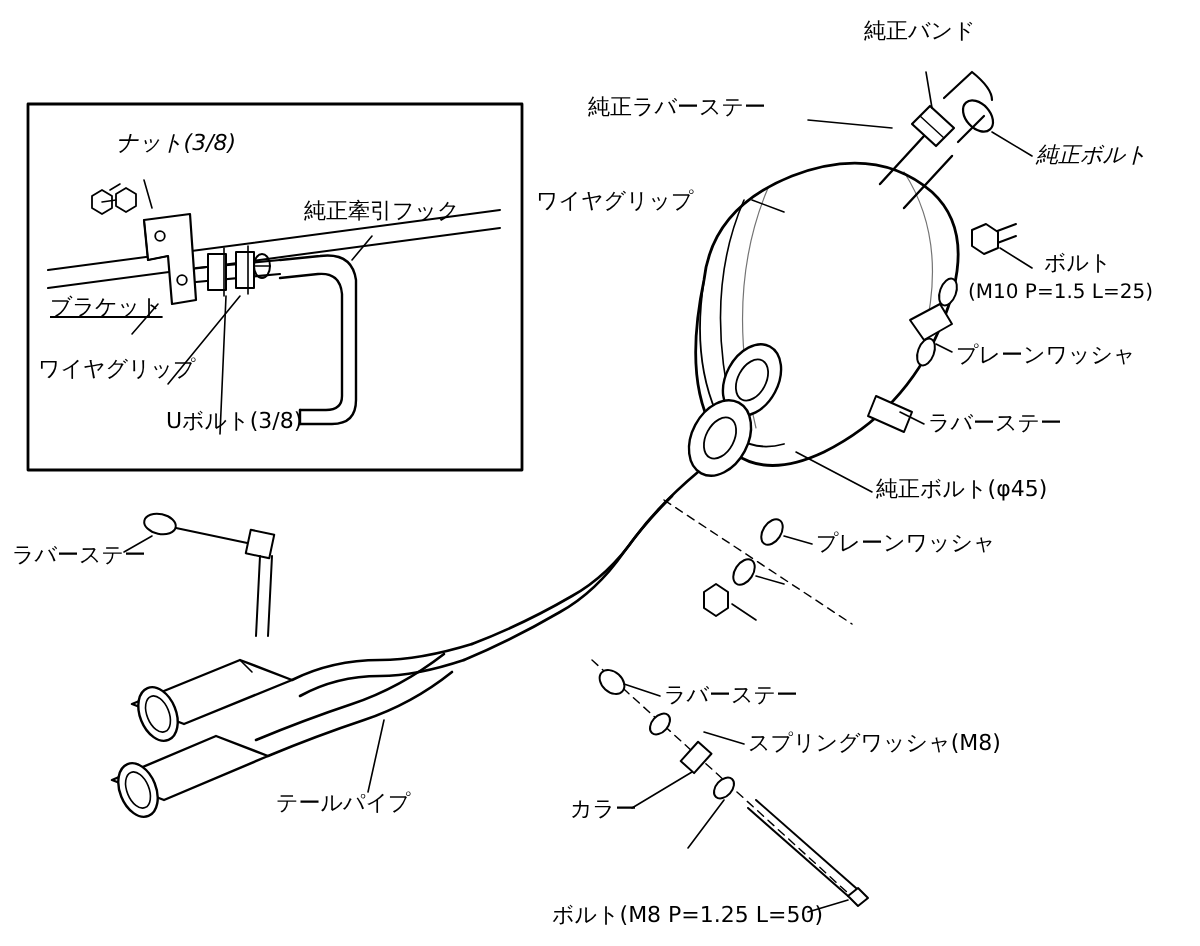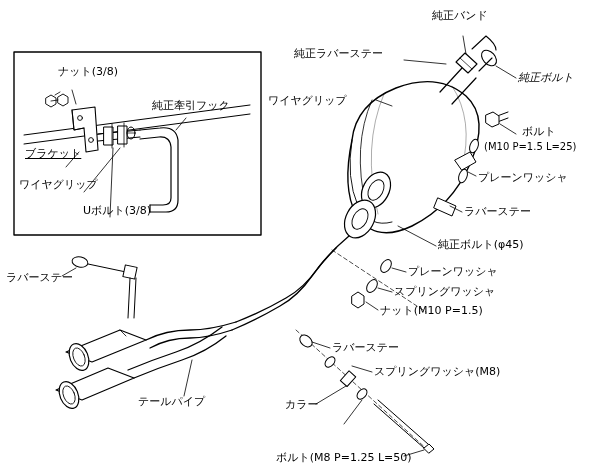--- a/index.html
+++ b/index.html
@@ -207,40 +207,38 @@
         <path d="M404 456 L424 450"></path>
 
         <path d="M62 276 L76 268"></path>
 
         <path d="M184 396 L192 360"></path>
       </g>
 
     </g>
   </svg>
 
-  <div class="lbl" style="left:58px; top:66px;">ナット(3/8)</div>
+  <div class="lbl" style="left:58px; top:66px;font-style:italic;">ナット(3/8)</div>
   <div class="lbl" style="left:152px; top:100px;">純正牽引フック</div>
   <div class="lbl" style="left:25px; top:148px;text-decoration:underline;">ブラケット</div>
   <div class="lbl" style="left:19px; top:179px;">ワイヤグリップ</div>
   <div class="lbl" style="left:83px; top:205px;">Uボルト(3/8)</div>
 
   <div class="lbl" style="left:432px; top:10px;">純正バンド</div>
   <div class="lbl" style="left:294px; top:48px;">純正ラバーステー</div>
   <div class="lbl" style="left:518px; top:72px;font-style:italic;">純正ボルト</div>
   <div class="lbl" style="left:268px; top:95px;">ワイヤグリップ</div>
 
   <div class="lbl" style="left:522px; top:126px;text-align:right;">ボルト</div>
   <div class="lbl lbl-sm" style="left:484px; top:141px;">(M10 P=1.5 L=25)</div>
 
   <div class="lbl" style="left:478px; top:172px;">プレーンワッシャ</div>
   <div class="lbl" style="left:464px; top:206px;">ラバーステー</div>
   <div class="lbl" style="left:438px; top:239px;">純正ボルト(φ45)</div>
   <div class="lbl" style="left:408px; top:266px;">プレーンワッシャ</div>
-  <div class="lbl" style="left:394px; top:286px;">スプリングワッシャ</div>
-  <div class="lbl" style="left:380px; top:305px;">ナット(M10 P=1.5)</div>
   <div class="lbl" style="left:332px; top:342px;">ラバーステー</div>
   <div class="lbl" style="left:374px; top:366px;">スプリングワッシャ(M8)</div>
   <div class="lbl" style="left:285px; top:399px;">カラー</div>
   <div class="lbl" style="left:276px; top:452px;">ボルト(M8 P=1.25 L=50)</div>
 
   <div class="lbl" style="left:6px;  top:272px;">ラバーステー</div>
   <div class="lbl" style="left:138px; top:396px;">テールパイプ</div>
 
 </div>
 

